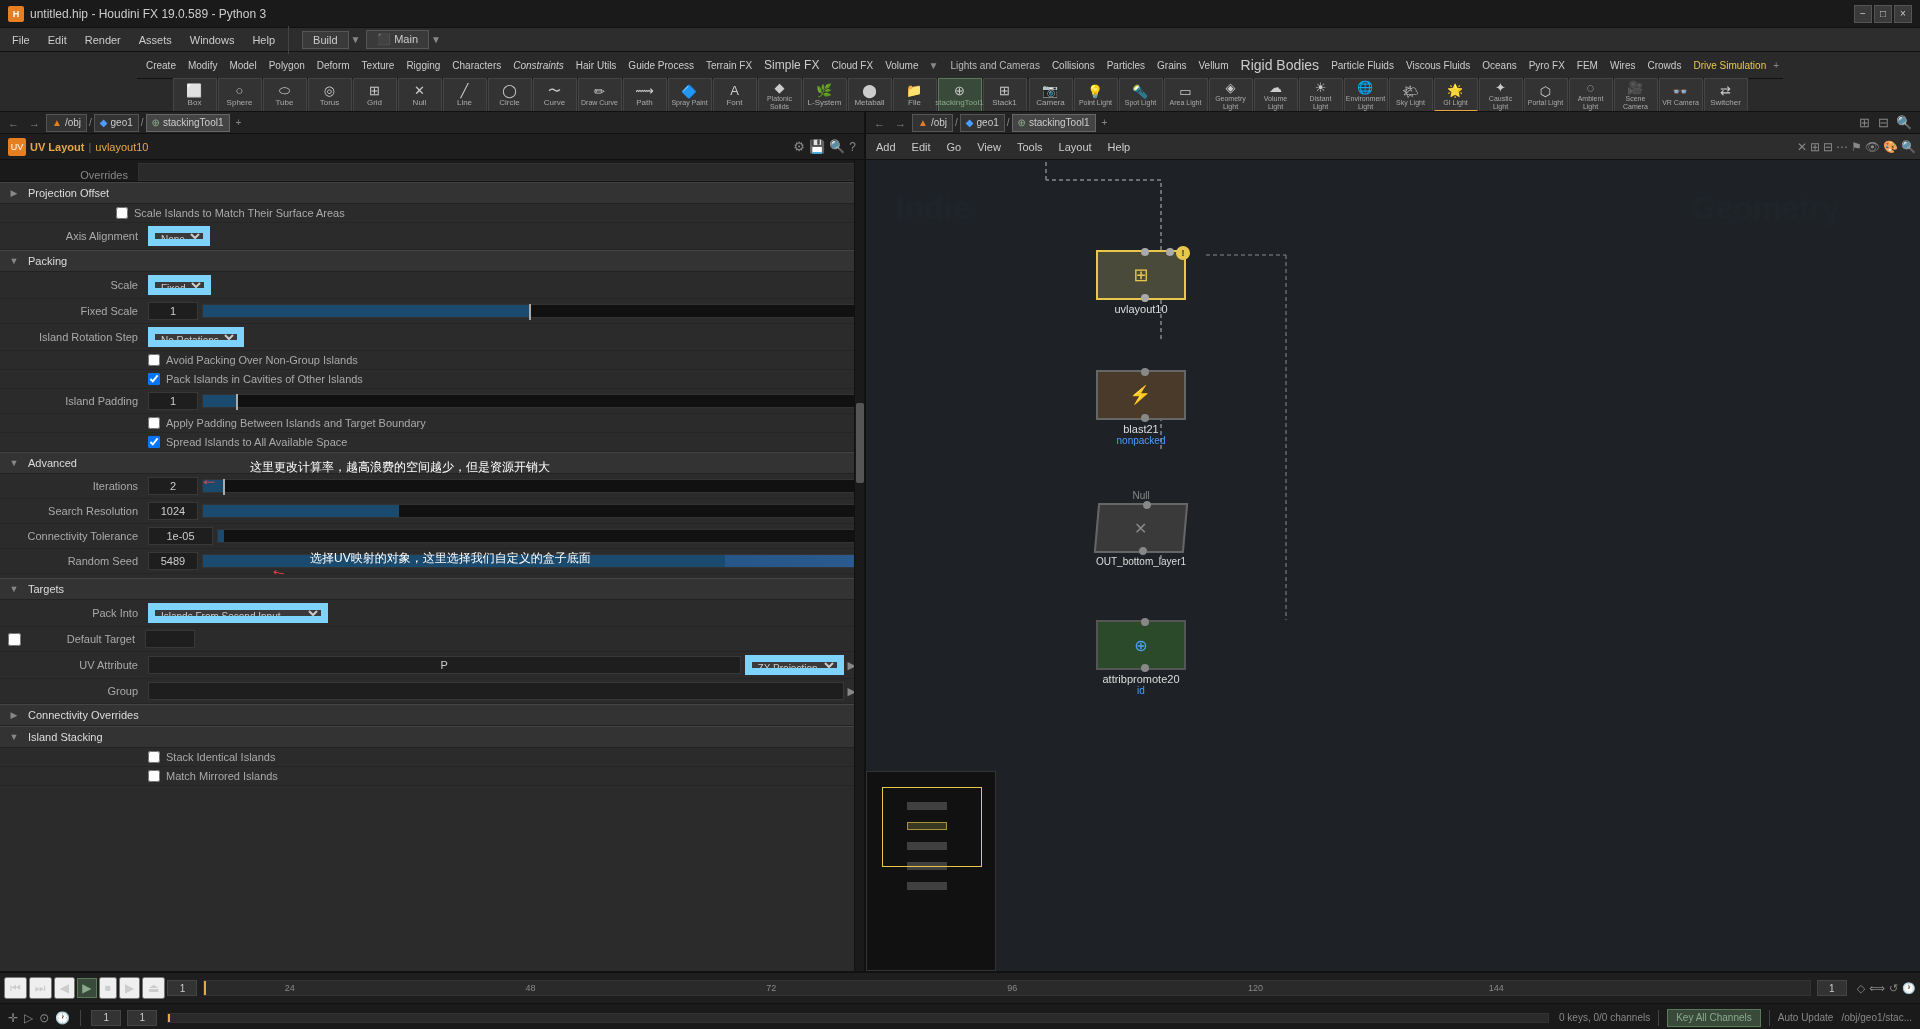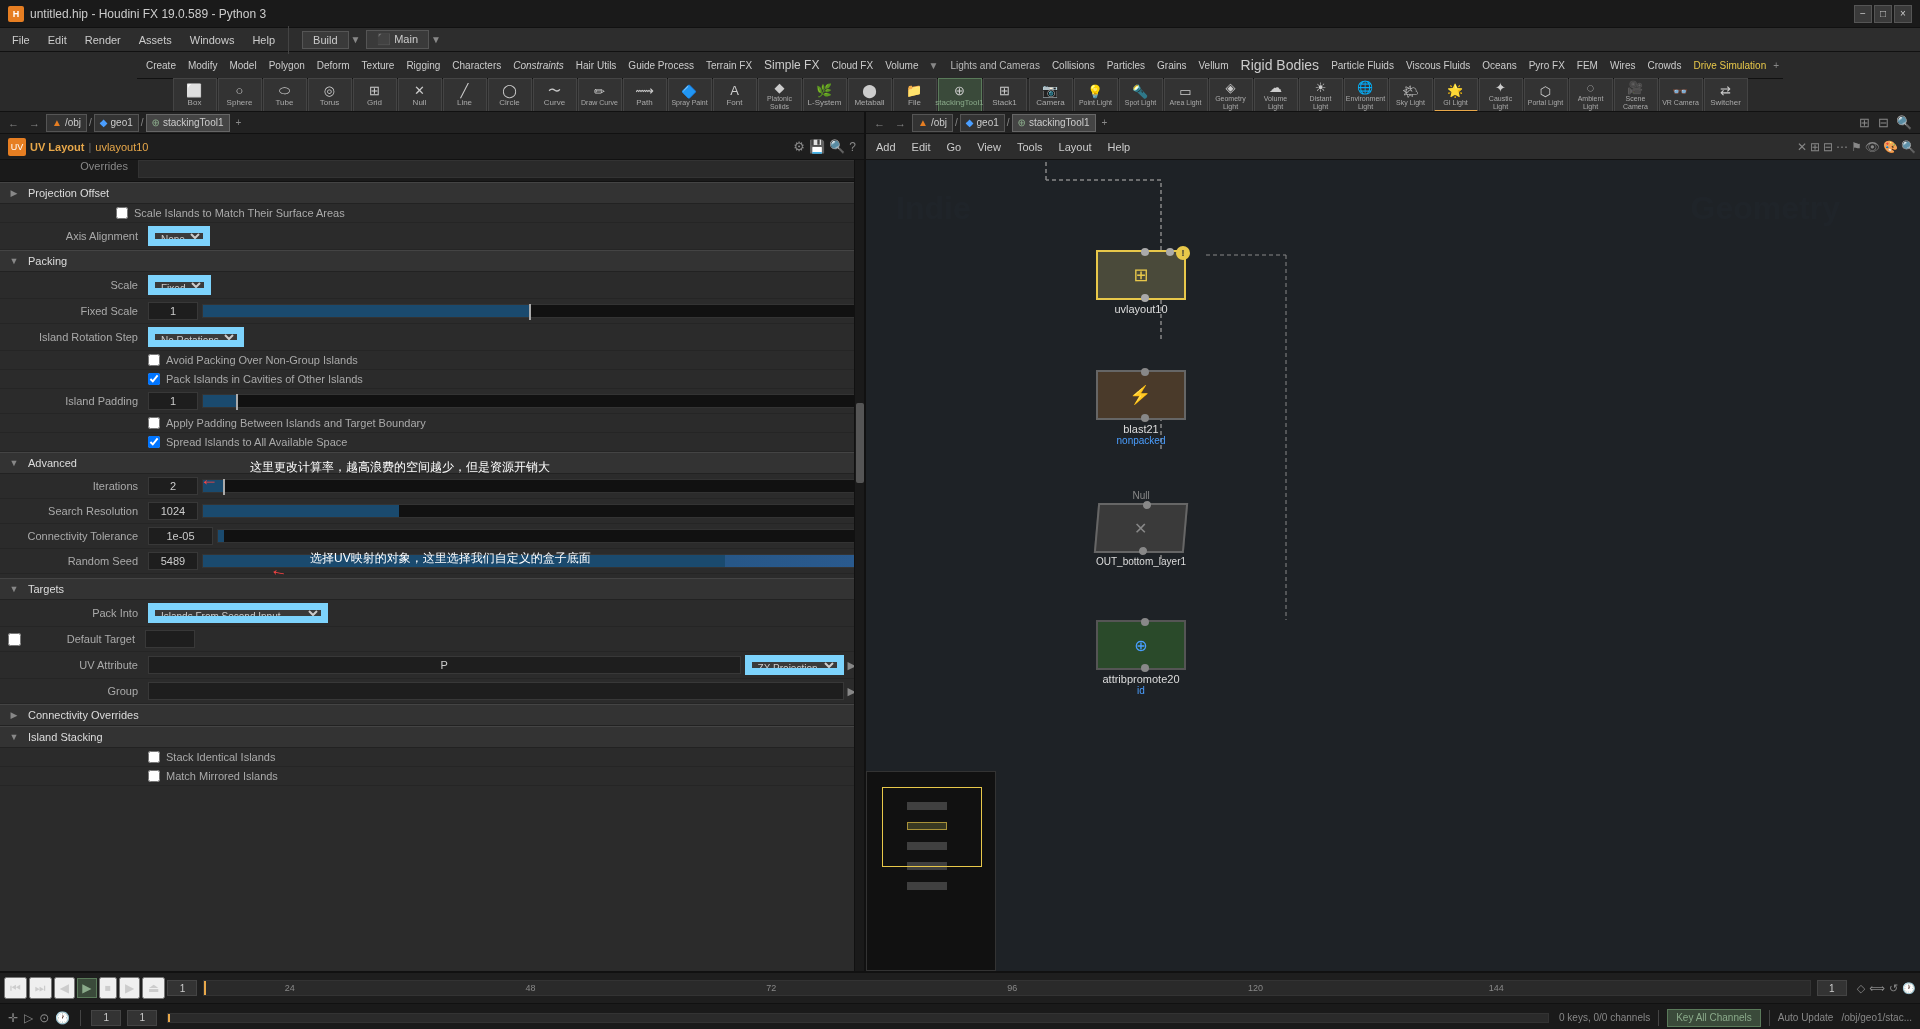--- a/index.html
+++ b/index.html
@@ -405,21 +405,21 @@
       color: white;
       font-size: 9px;
       margin-right: 4px;
     }
 
     .overrides-bar {
       background: #1a1a1a;
       height: 22px;
       border-bottom: 1px solid #111;
       display: flex;
-      align-items: flex-start;
+      align-items: flex-end;
       padding: 0 8px;
     }
     .overrides-label {
       color: #888;
       font-size: 11px;
       width: 130px;
       text-align: right;
       padding-right: 10px;
     }
     .overrides-input {

